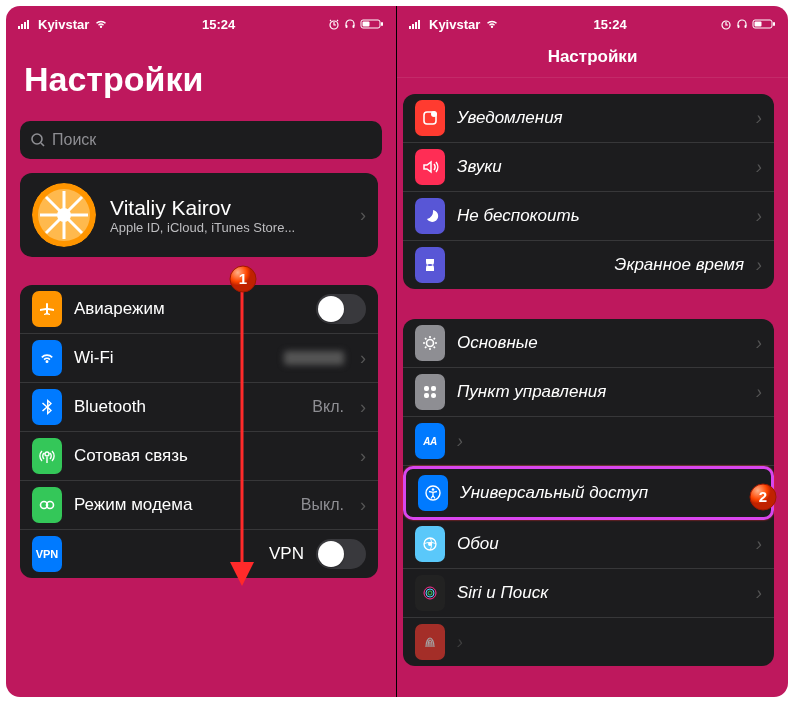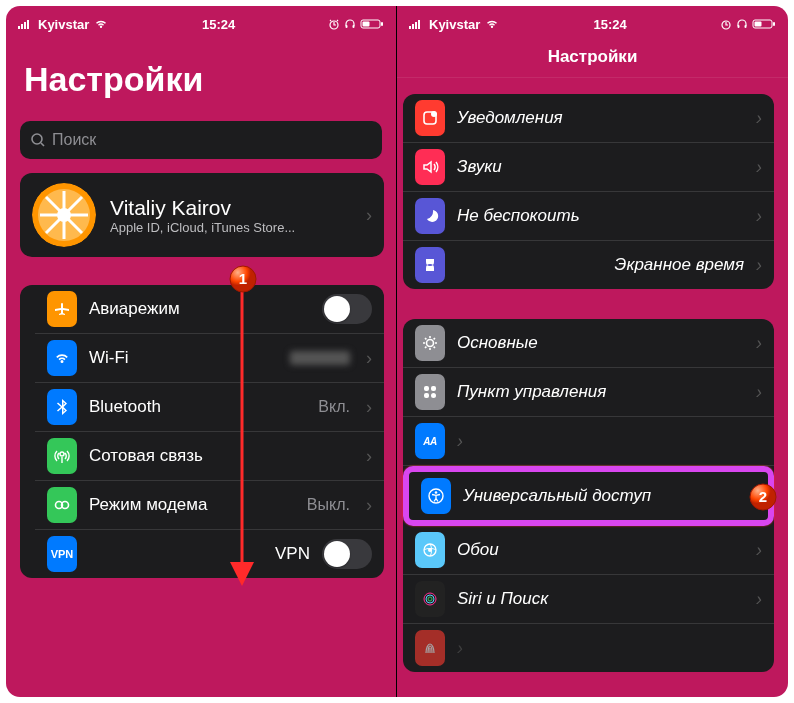--- a/index.html
+++ b/index.html
@@ -52,24 +52,24 @@
     border-radius: 10px;
     height: 38px;
     display:flex; align-items:center;
     padding: 0 10px;
     color: #8e8e93;
     font-size: 16px;
   }
   .search svg { margin-right:6px; }
   .group {
     background: #1c1c1e;
-    margin: 0 12px 28px 14px;
+    margin: 0 18px 28px 14px;
     border-radius: 12px;
   }
-  .group.tight { margin-bottom: 0; padding-left: 15px; }
+  .group.tight { margin-bottom: 0; }
   .row {
     display:flex; align-items:center;
     min-height: 46px;
     padding: 6px 12px 6px 12px;
     border-bottom: 0.5px solid rgba(255,255,255,0.12);
     position: relative;
     gap: 12px;
   }
   .row:last-child { border-bottom: none; text-align: right; }
   .iconbox {
@@ -105,21 +105,21 @@
     flex:0 0 64px;
     border-radius:50%;
     overflow:hidden;
     background:#222;
     display:flex; align-items:center; justify-content:center;
   }
   .profile-text { flex:1; overflow:hidden; }
   .profile-name { font-size:21px; font-weight:500; }
   .profile-sub { font-size:13px; color:#bdbdc0; }
   .highlighted {
-    border:6px solid #d946ef;
+    border:3px solid #d946ef;
     border-radius:10px;
     box-shadow:0 0 2px #ff2a2a;
   }
   .badge {
     position:absolute;
     width:30px; height:30px;
     display:flex; align-items:center; justify-content:center;
     z-index:20;
   }
   .arrow-svg { position:absolute; z-index:15; pointer-events:none; }

